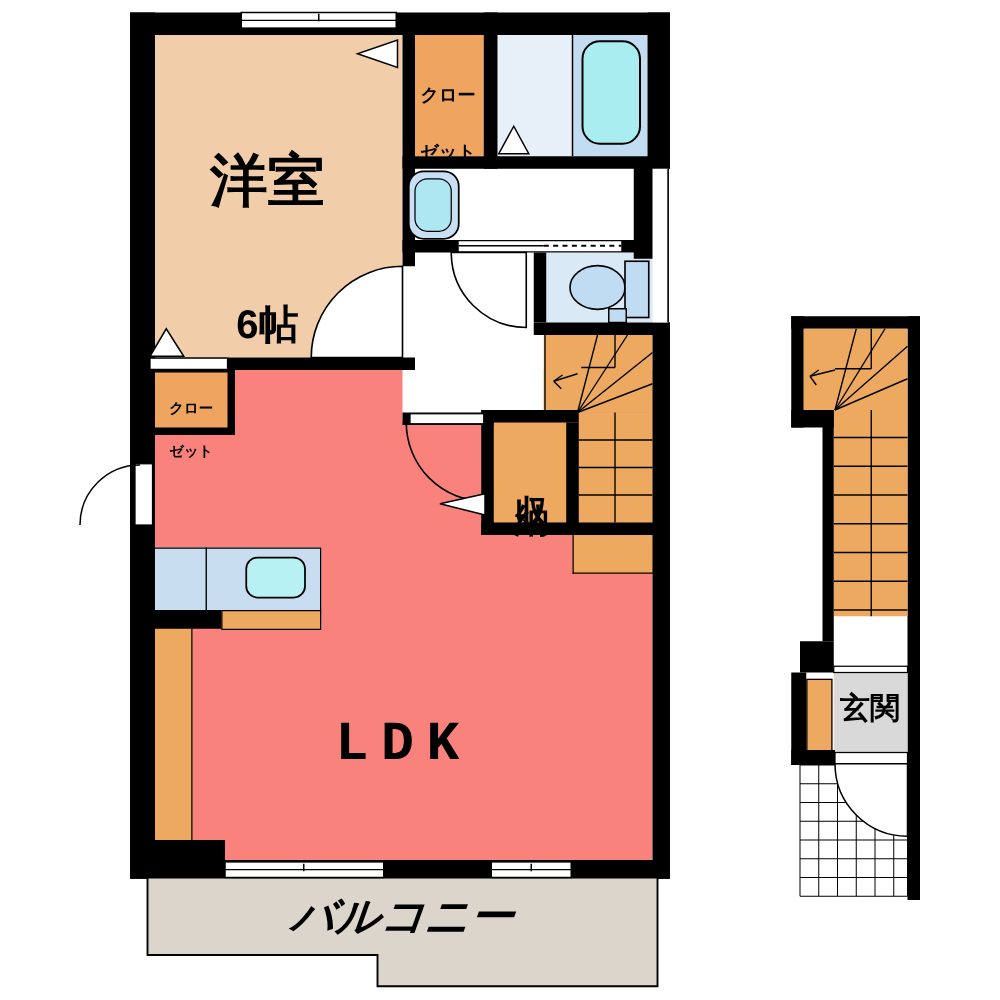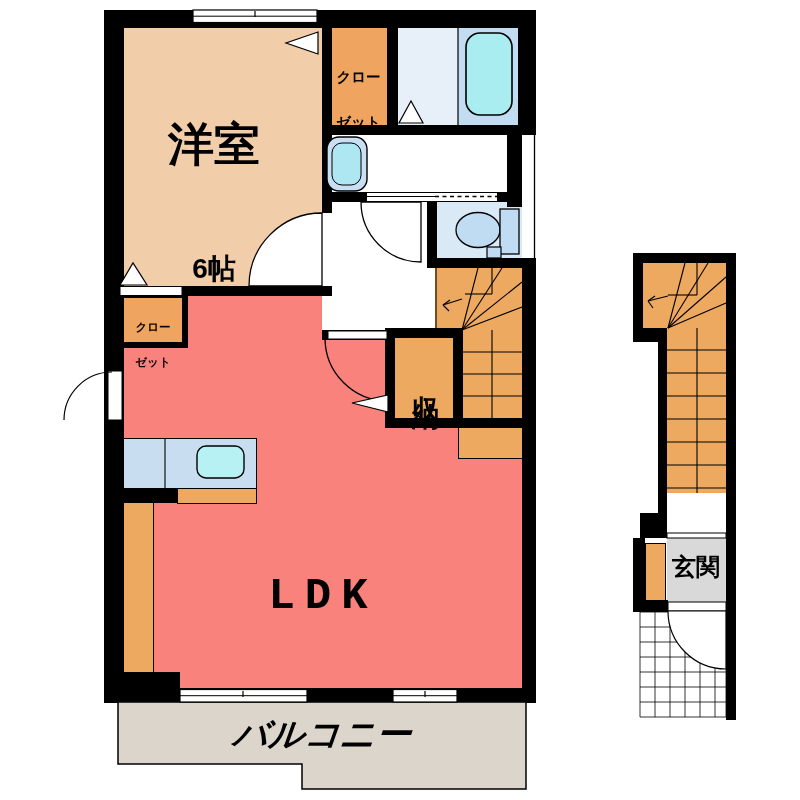--- a/index.html
+++ b/index.html
@@ -201,21 +201,21 @@
         <line x1="640" y1="687" x2="726" y2="687"></line>
       <line x1="640" y1="702" x2="726" y2="702"></line>
         <line x1="640" y1="717" x2="726" y2="717"></line>
     </g>
 
     <path d="M 726 611 L 668 611 A 58 58 0 0 0 726 669 Z" fill="#fff" stroke="#000" stroke-width="1.2"></path>
   </svg>
 
   <div class="lbl" style="left:124px;top:58px;width:180px;font-size:46px;">
     <div>洋室</div>
-    <div style="font-size:28px;margin-top:20px;">6帖</div>
+    <div style="font-size:32px;margin-top:8px;">6帖</div>
   </div>
 
   <div class="lbl" style="left:330px;top:44px;width:57px;font-size:14.5px;line-height:1.55;">
     <div>クロー</div>
     <div>ゼット</div>
   </div>
 
   <div class="lbl" style="left:124px;top:302px;width:58px;font-size:11.5px;line-height:1.5;">
     <div>クロー</div>
     <div>ゼット</div>

